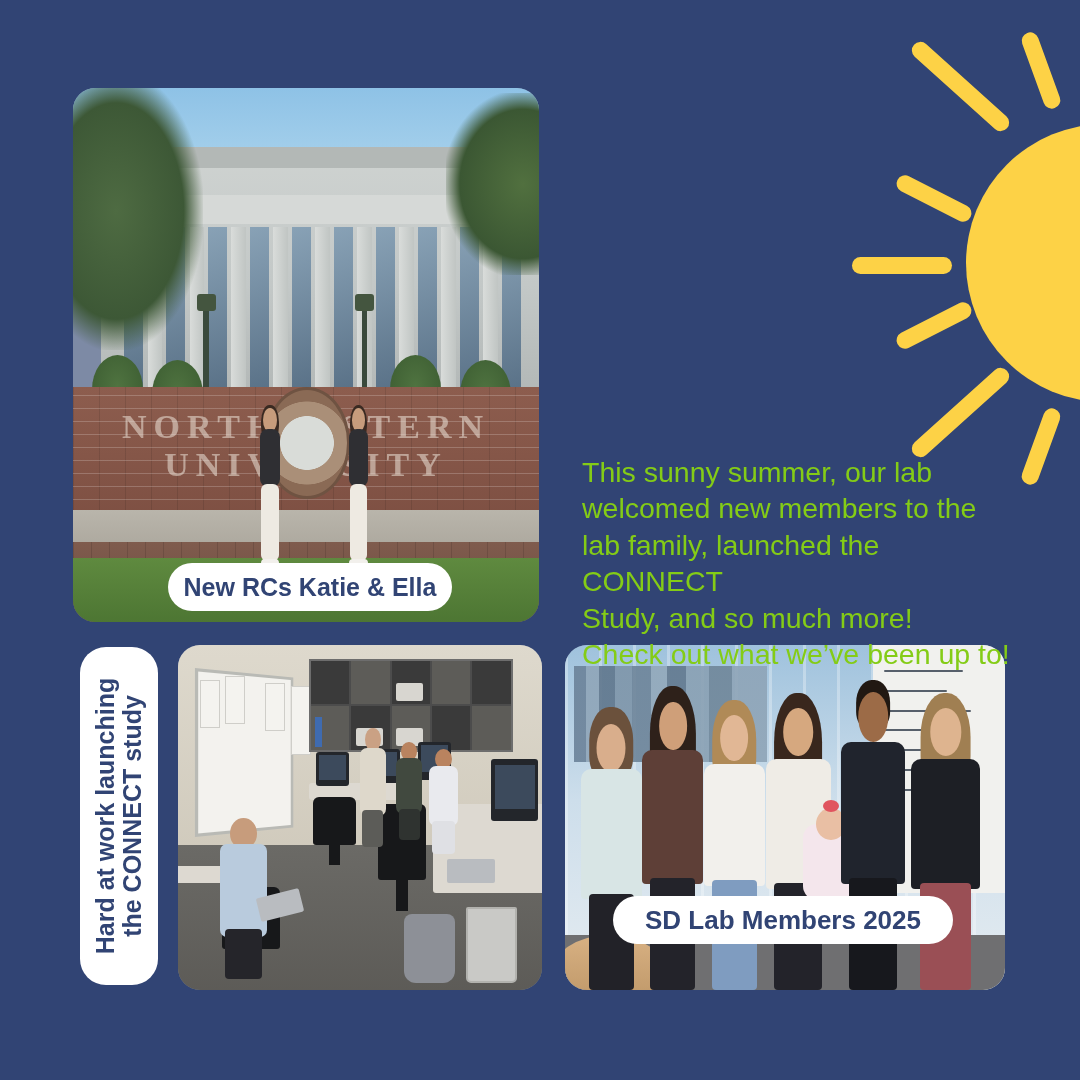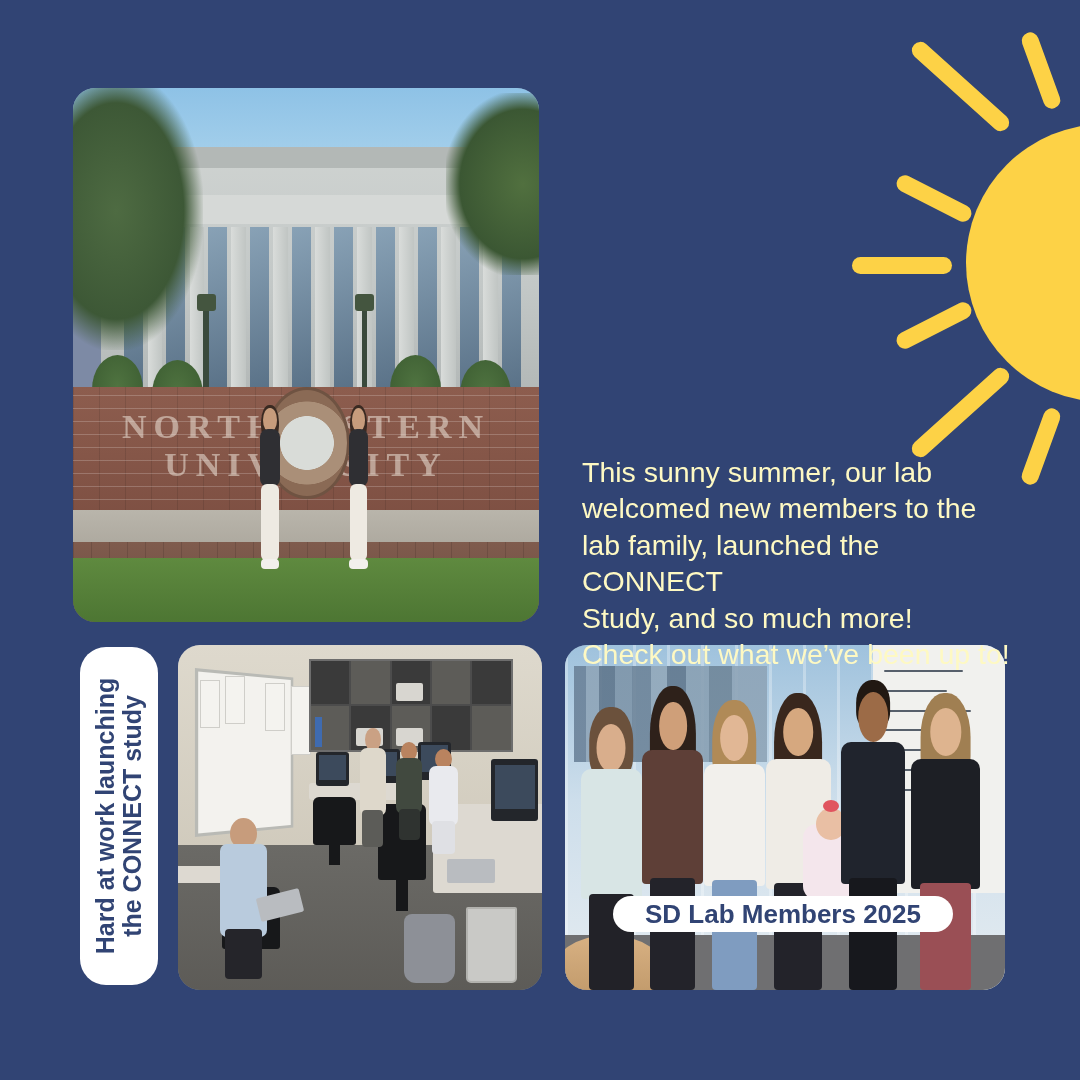--- a/index.html
+++ b/index.html
@@ -325,21 +325,21 @@
     transform: scaleX(0.96);
     transform-origin: left top;
   }
 
   
   #body-copy {
     position: absolute;
     left: 582px;
     top: 454px;
     width: 430px;
-    color: #fef9c3;
+    color: #84cc16;
     font-size: 28.5px;
     line-height: 1.28;
     white-space: pre-line;
     z-index: 5;
   }
 
   
   .pill {
     position: absolute;
     background: #ffffff;
@@ -350,21 +350,21 @@
     align-items: center;
     justify-content: center;
     text-align: center;
     z-index: 7;
   }
   #cap-rcs {
     left: 168px; top: 563px; width: 284px; height: 48px;
     font-size: 25px;
   }
   #cap-members {
-    left: 613px; top: 896px; width: 340px; height: 36px;
+    left: 613px; top: 896px; width: 340px; height: 48px;
     font-size: 26px;
   }
   #cap-connect {
     left: 80px; top: 647px; width: 78px; height: 338px;
     border-radius: 26px;
     flex-direction: column;
   }
   #cap-connect .vert {
     transform: rotate(-90deg);
     white-space: nowrap;
@@ -445,20 +445,21 @@
       <div class="person" style="left:58%">
         <div class="hair"></div>
         <div class="head"></div>
         <div class="torso"></div>
         <div class="legs"></div>
         <div class="shoes"></div>
       </div>
     </div>
   </div>
 
+  <div class="pill" id="cap-rcs">New RCs Katie &amp; Ella</div>
 
   <div class="photo" id="photo-office">
     <div class="ph-inner">
       <div class="wall-bg"></div>
       <div class="floor"></div>
 
       <div class="whiteboard"></div>
       <div class="poster-sm" style="left:6%; top:10%"></div>
       <div class="poster-sm" style="left:13%; top:9%"></div>
       <div class="poster-sm" style="left:24%; top:11%"></div>

